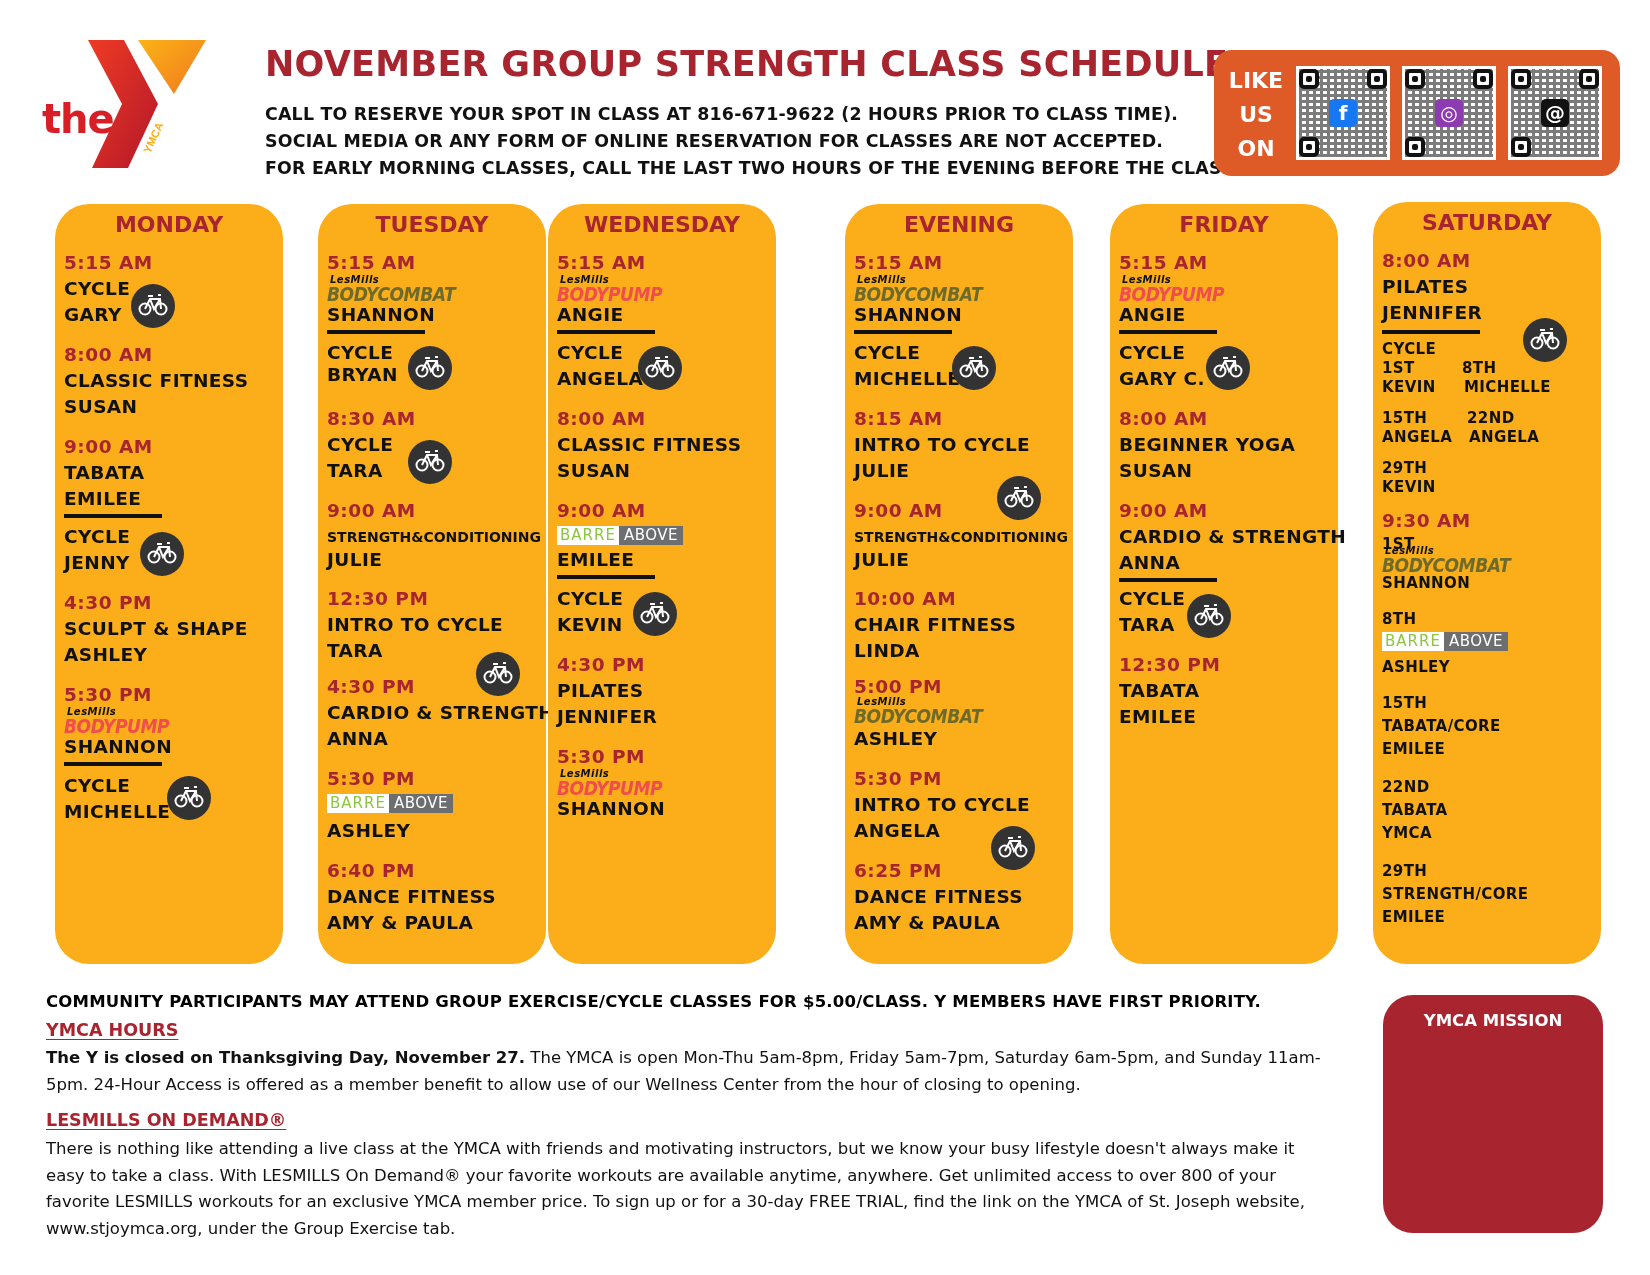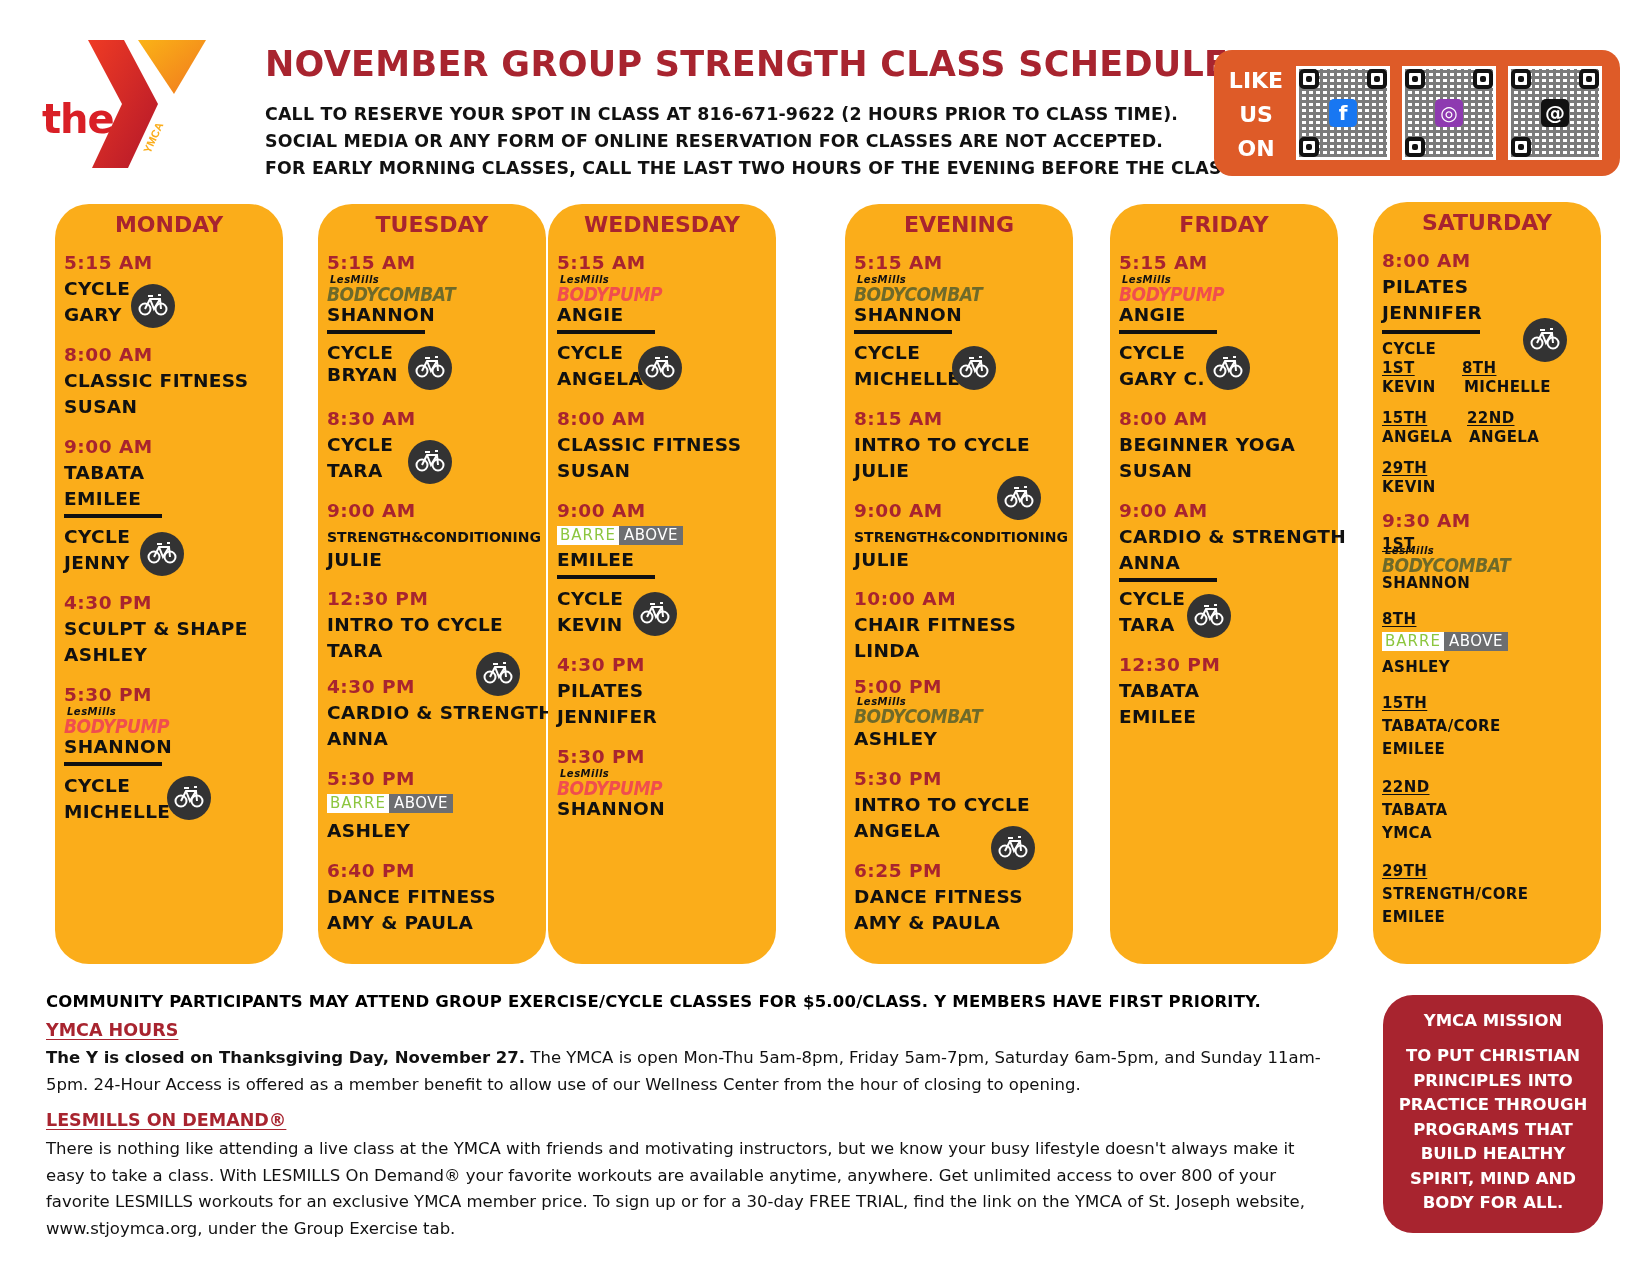--- a/index.html
+++ b/index.html
@@ -24,21 +24,21 @@
   .qr .corner { position: absolute; width: 20px; height: 20px; border: 4px solid #111; border-radius: 5px; background: #fff; }
   .qr .corner::after { content: ""; position: absolute; left: 3px; top: 3px; width: 6px; height: 6px; background: #111; border-radius: 2px; }
   .qr .brand { position: absolute; left: 33px; top: 33px; width: 28px; height: 28px; border-radius: 5px; color: #fff; font-weight: bold; font-size: 20px; text-align: center; line-height: 28px; }
   
   .card { position: absolute; top: 204px; width: 228px; height: 760px; background: #fbad1a; border-radius: 34px; }
   .card .day { position: absolute; left: 0; right: 0; top: 8px; text-align: center; font-size: 22px; font-weight: bold; color: #a8242f; }
   .t { position: absolute; left: 9px; font-size: 18.5px; font-weight: bold; color: #a8242f; letter-spacing: 0.5px; white-space: nowrap; }
   .n { position: absolute; left: 9px; font-size: 18.5px; font-weight: bold; color: #111; letter-spacing: 0.4px; white-space: nowrap; }
   .n.sm { font-size: 14px; letter-spacing: 0; }
   .n.xs { font-size: 15px; }
-  .u { text-decoration: underline; text-underline-offset: 2px; }
+  .u { text-underline-offset: 2px; }
   .rule { position: absolute; left: 9px; width: 98px; height: 4px; background: #111; }
   .bike { position: absolute; width: 44px; height: 44px; border-radius: 50%; background: #333; }
   .bike svg { position: absolute; left: 7px; top: 10px; }
   .lm { position: absolute; left: 9px; font-style: italic; font-weight: bold; line-height: 1; }
   .lm .les { display: block; font-size: 10px; color: #111; letter-spacing: 0.5px; margin-left: 3px; }
   .lm .prog { display: block; font-size: 19px; letter-spacing: -0.5px; transform: scaleX(0.9); transform-origin: left; }
   .pump { color: #f04e4e; }
   .combat { color: #6e6a2a; }
   .barre { position: absolute; left: 9px; height: 19px; display: flex; font-size: 15px; line-height: 19px; }
   .barre .b1 { background: #fff; color: #8cc63f; padding: 0 3px; letter-spacing: 1px; }
@@ -430,14 +430,13 @@
 </div>
 
 <div class="abs community">COMMUNITY PARTICIPANTS MAY ATTEND GROUP EXERCISE/CYCLE CLASSES FOR $5.00/CLASS. Y MEMBERS HAVE FIRST PRIORITY.</div>
 <div class="abs sec-h" style="top:1020px">YMCA HOURS</div>
 <div class="abs para" style="top:1045px"><b>The Y is closed on Thanksgiving Day, November 27.</b><span> The YMCA is open Mon-Thu 5am-8pm, Friday 5am-7pm, Saturday 6am-5pm, and Sunday 11am-5pm. 24-Hour Access is offered as a member benefit to allow use of our Wellness Center from the hour of closing to opening.</span></div>
 <div class="abs sec-h" style="top:1110px">LESMILLS ON DEMAND®</div>
 <div class="abs para" style="top:1136px">There is nothing like attending a live class at the YMCA with friends and motivating instructors, but we know your busy lifestyle doesn't always make it easy to take a class. With LESMILLS On Demand® your favorite workouts are available anytime, anywhere. Get unlimited access to over 800 of your favorite LESMILLS workouts for an exclusive YMCA member price. To sign up or for a 30-day FREE TRIAL, find the link on the YMCA of St. Joseph website, www.stjoymca.org, under the Group Exercise tab.</div>
 
 <div class="abs mission">
   <div class="mh">YMCA MISSION</div>
-  <div class="mt">TO PUT CHRISTIAN PRINCIPLES INTO PRACTICE THROUGH PROGRAMS THAT BUILD HEALTHY SPIRIT, MIND AND BODY FOR ALL.</div>
 </div>
 
 </body></html>

